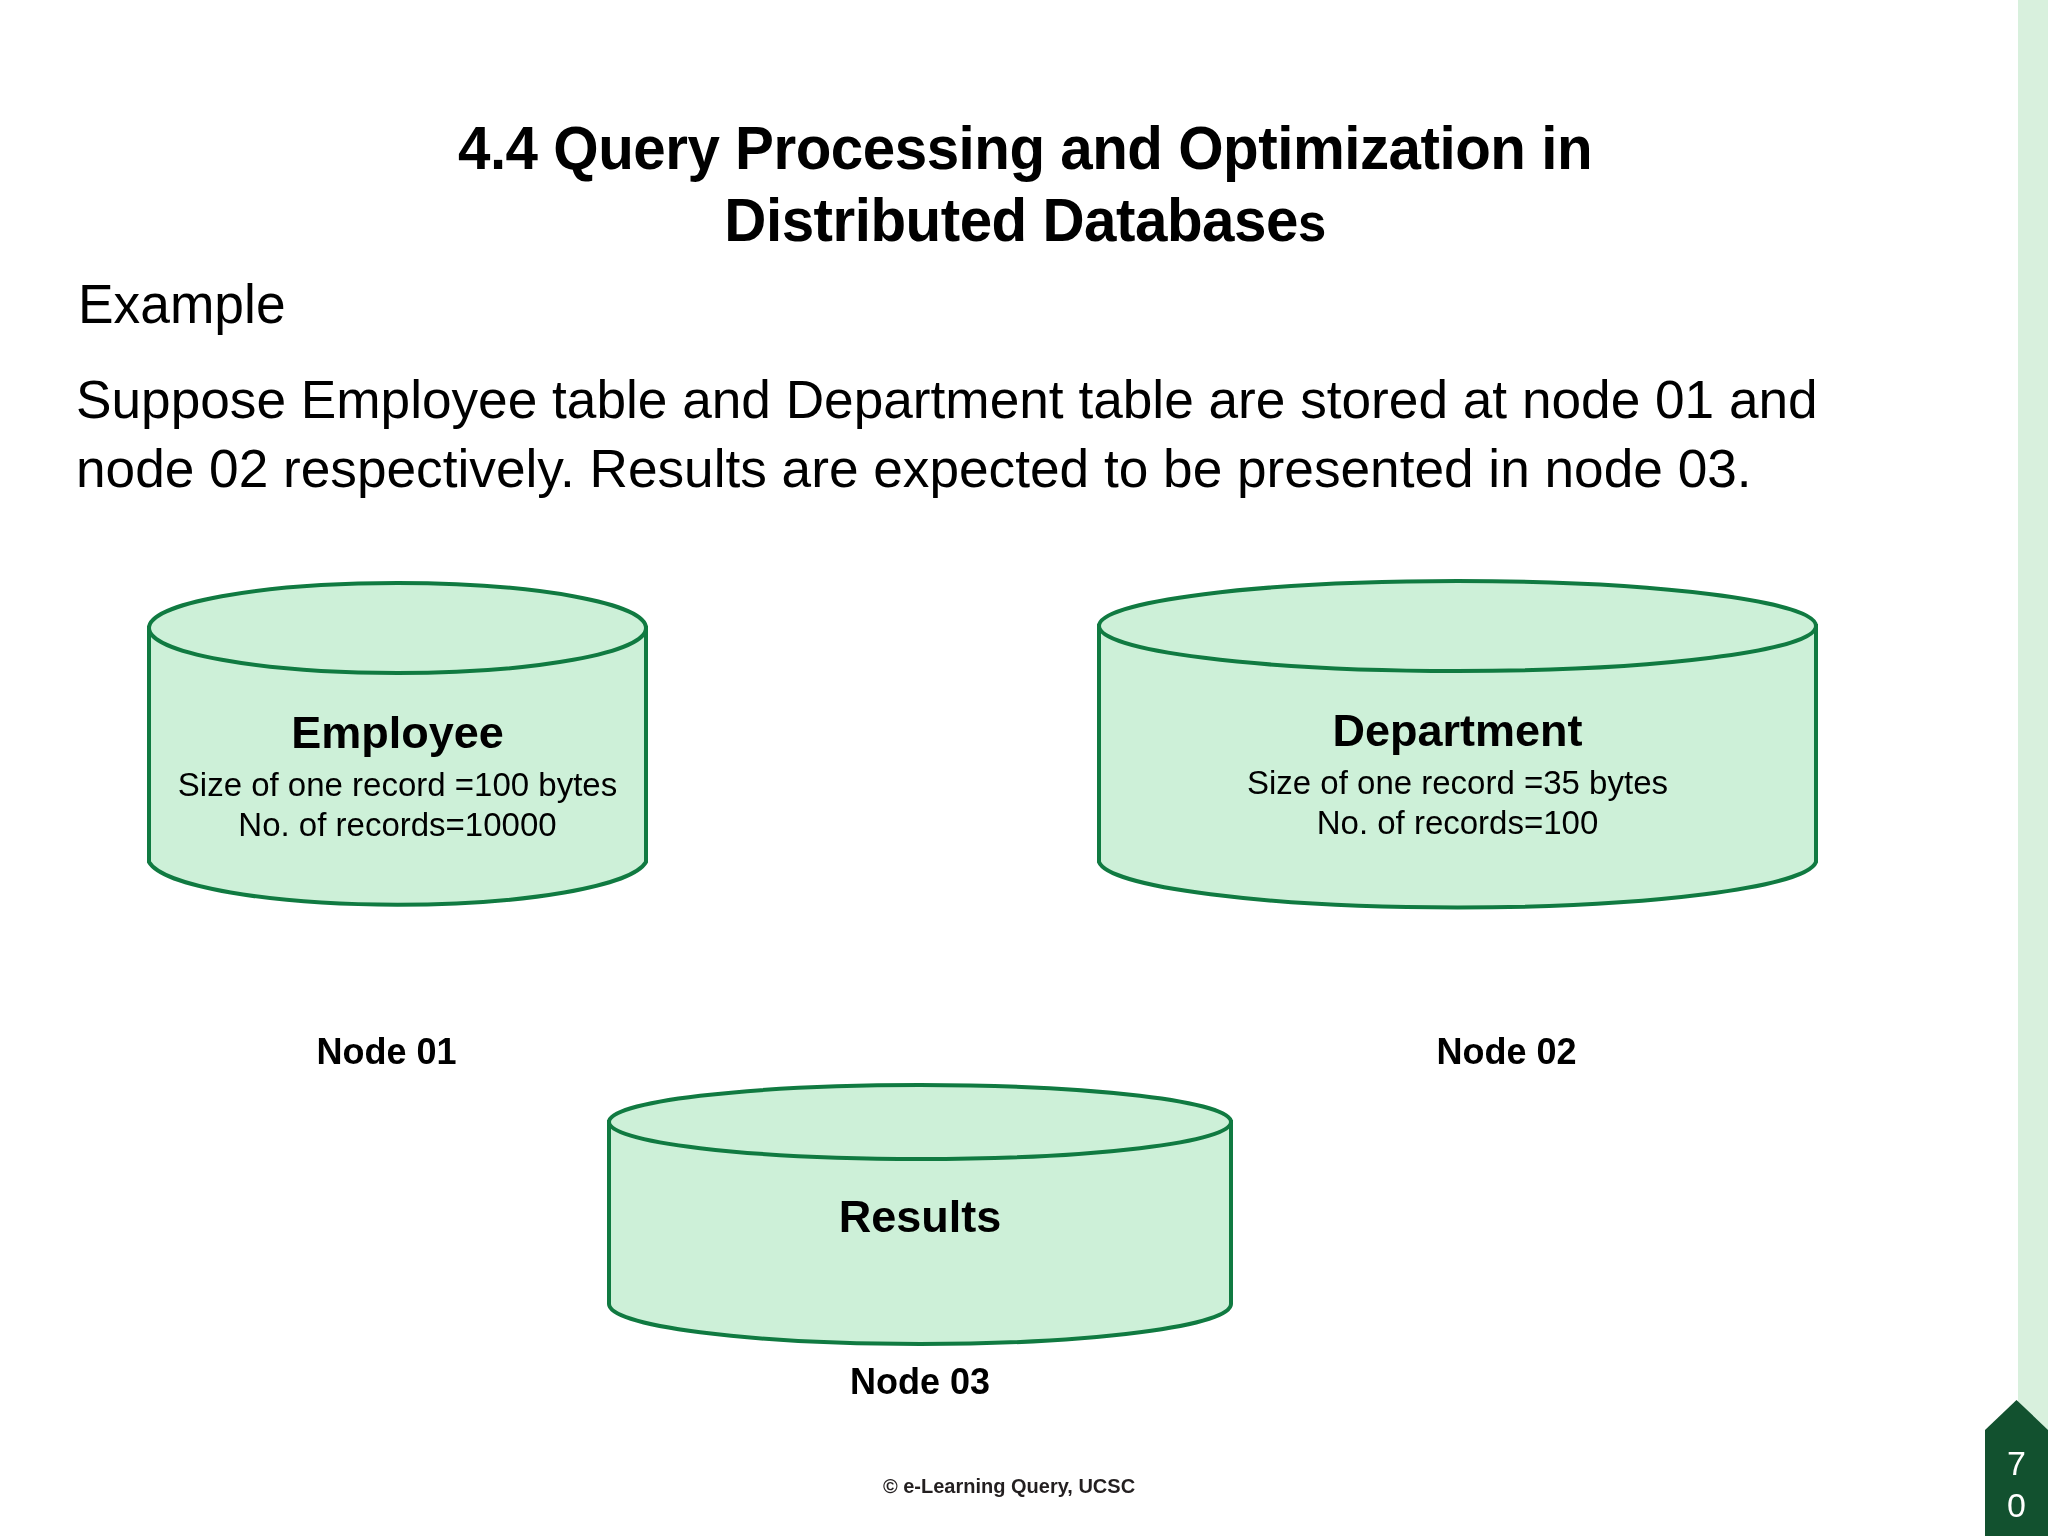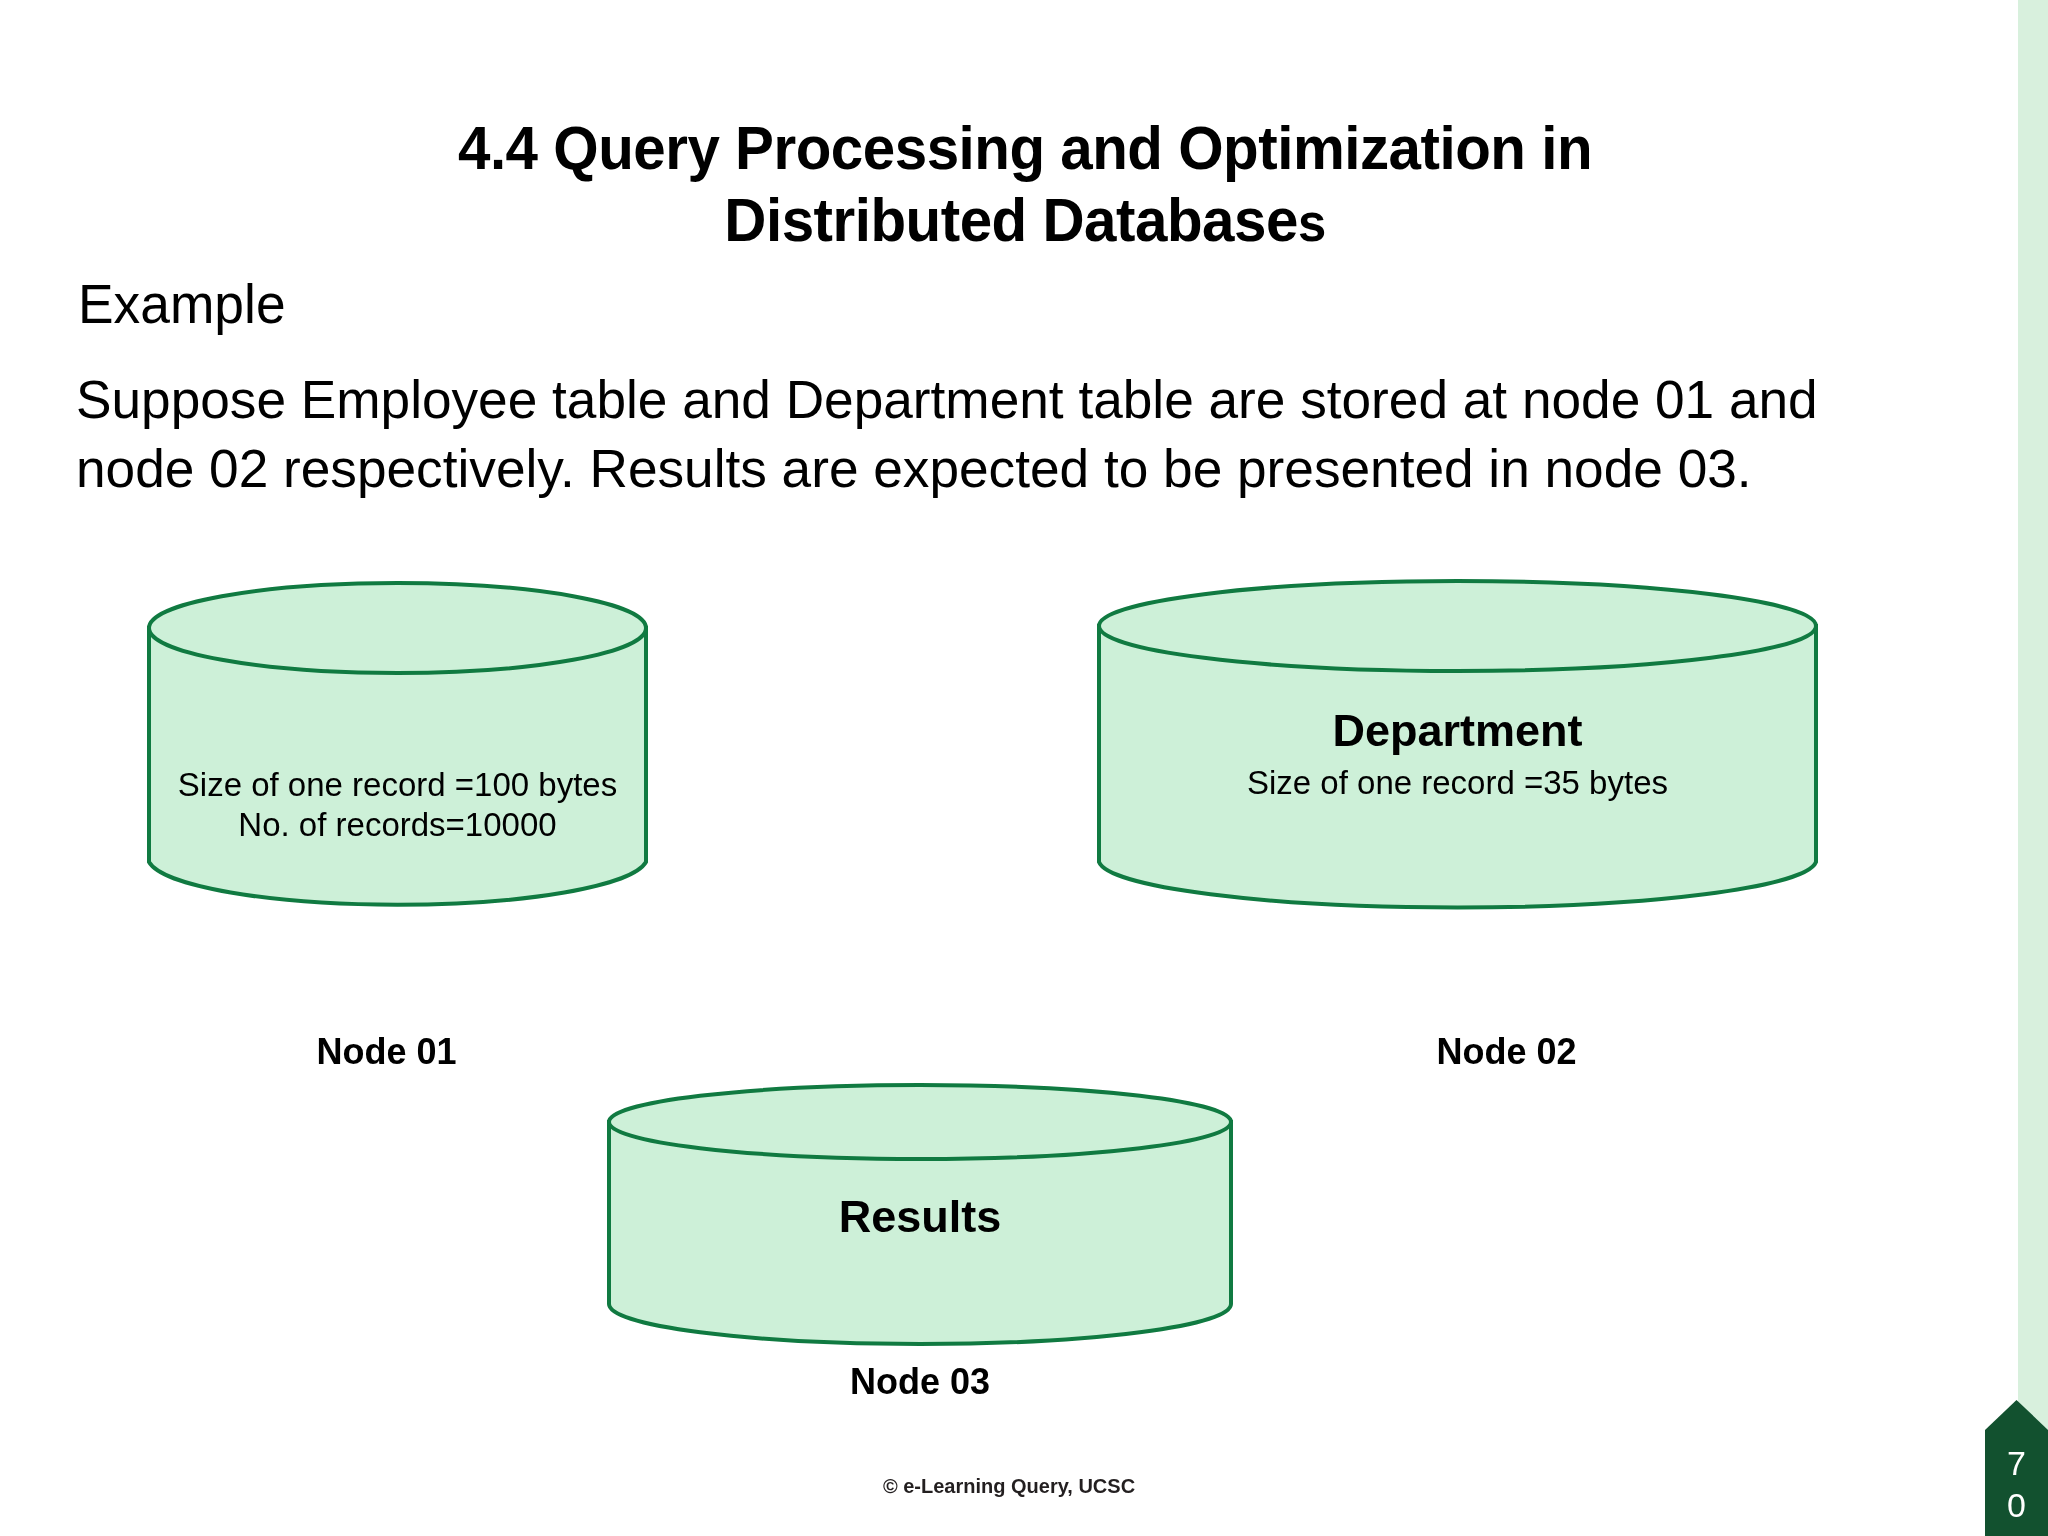--- a/index.html
+++ b/index.html
@@ -172,32 +172,34 @@
 
   <div class="example-label">Example</div>
 
   <div class="para">Suppose Employee table and Department table are stored at node 01 and node 02 respectively. Results are expected to be presented in node 03.</div>
 
   <div class="cyl" style="left:145px; top:580px; width:505px; height:330px;">
     <svg width="505" height="330" viewBox="0 0 505 330">
       <path d="M4,48 L4,282 A 250 48 0 0 0 501,282 L501,48 Z" fill="#cdf0d8" stroke="#107a41" stroke-width="4"></path>
       <ellipse cx="252.5" cy="48" rx="248.5" ry="45" fill="#cdf0d8" stroke="#107a41" stroke-width="4"></ellipse>
     </svg>
+    <div class="cyl-text cyl-title" style="top:128px;">Employee</div>
     <div class="cyl-text cyl-sub" style="top:185px;">Size of one record =100 bytes</div>
     <div class="cyl-text cyl-sub" style="top:225px;">No. of records=10000</div>
   </div>
   <div class="node-label" style="left:134px; top:1030px; width:505px;">Node 01</div>
 
   <div class="cyl" style="left:1095px; top:578px; width:725px; height:332px;">
     <svg width="725" height="332" viewBox="0 0 725 332">
       <path d="M4,48 L4,284 A 359 48 0 0 0 721,284 L721,48 Z" fill="#cdf0d8" stroke="#107a41" stroke-width="4"></path>
       <ellipse cx="362.5" cy="48" rx="358.5" ry="45" fill="#cdf0d8" stroke="#107a41" stroke-width="4"></ellipse>
     </svg>
     <div class="cyl-text cyl-title" style="top:128px;">Department</div>
     <div class="cyl-text cyl-sub" style="top:185px;">Size of one record =35 bytes</div>
+    <div class="cyl-text cyl-sub" style="top:225px;">No. of records=100</div>
   </div>
   <div class="node-label" style="left:1144px; top:1030px; width:725px;">Node 02</div>
 
   <div class="cyl" style="left:605px; top:1082px; width:630px; height:264px;">
     <svg width="630" height="264" viewBox="0 0 630 264">
       <path d="M4,40 L4,222 A 311 40 0 0 0 626,222 L626,40 Z" fill="#cdf0d8" stroke="#107a41" stroke-width="4"></path>
       <ellipse cx="315" cy="40" rx="311" ry="37" fill="#cdf0d8" stroke="#107a41" stroke-width="4"></ellipse>
     </svg>
     <div class="cyl-text cyl-title" style="top:110px;">Results</div>
   </div>

